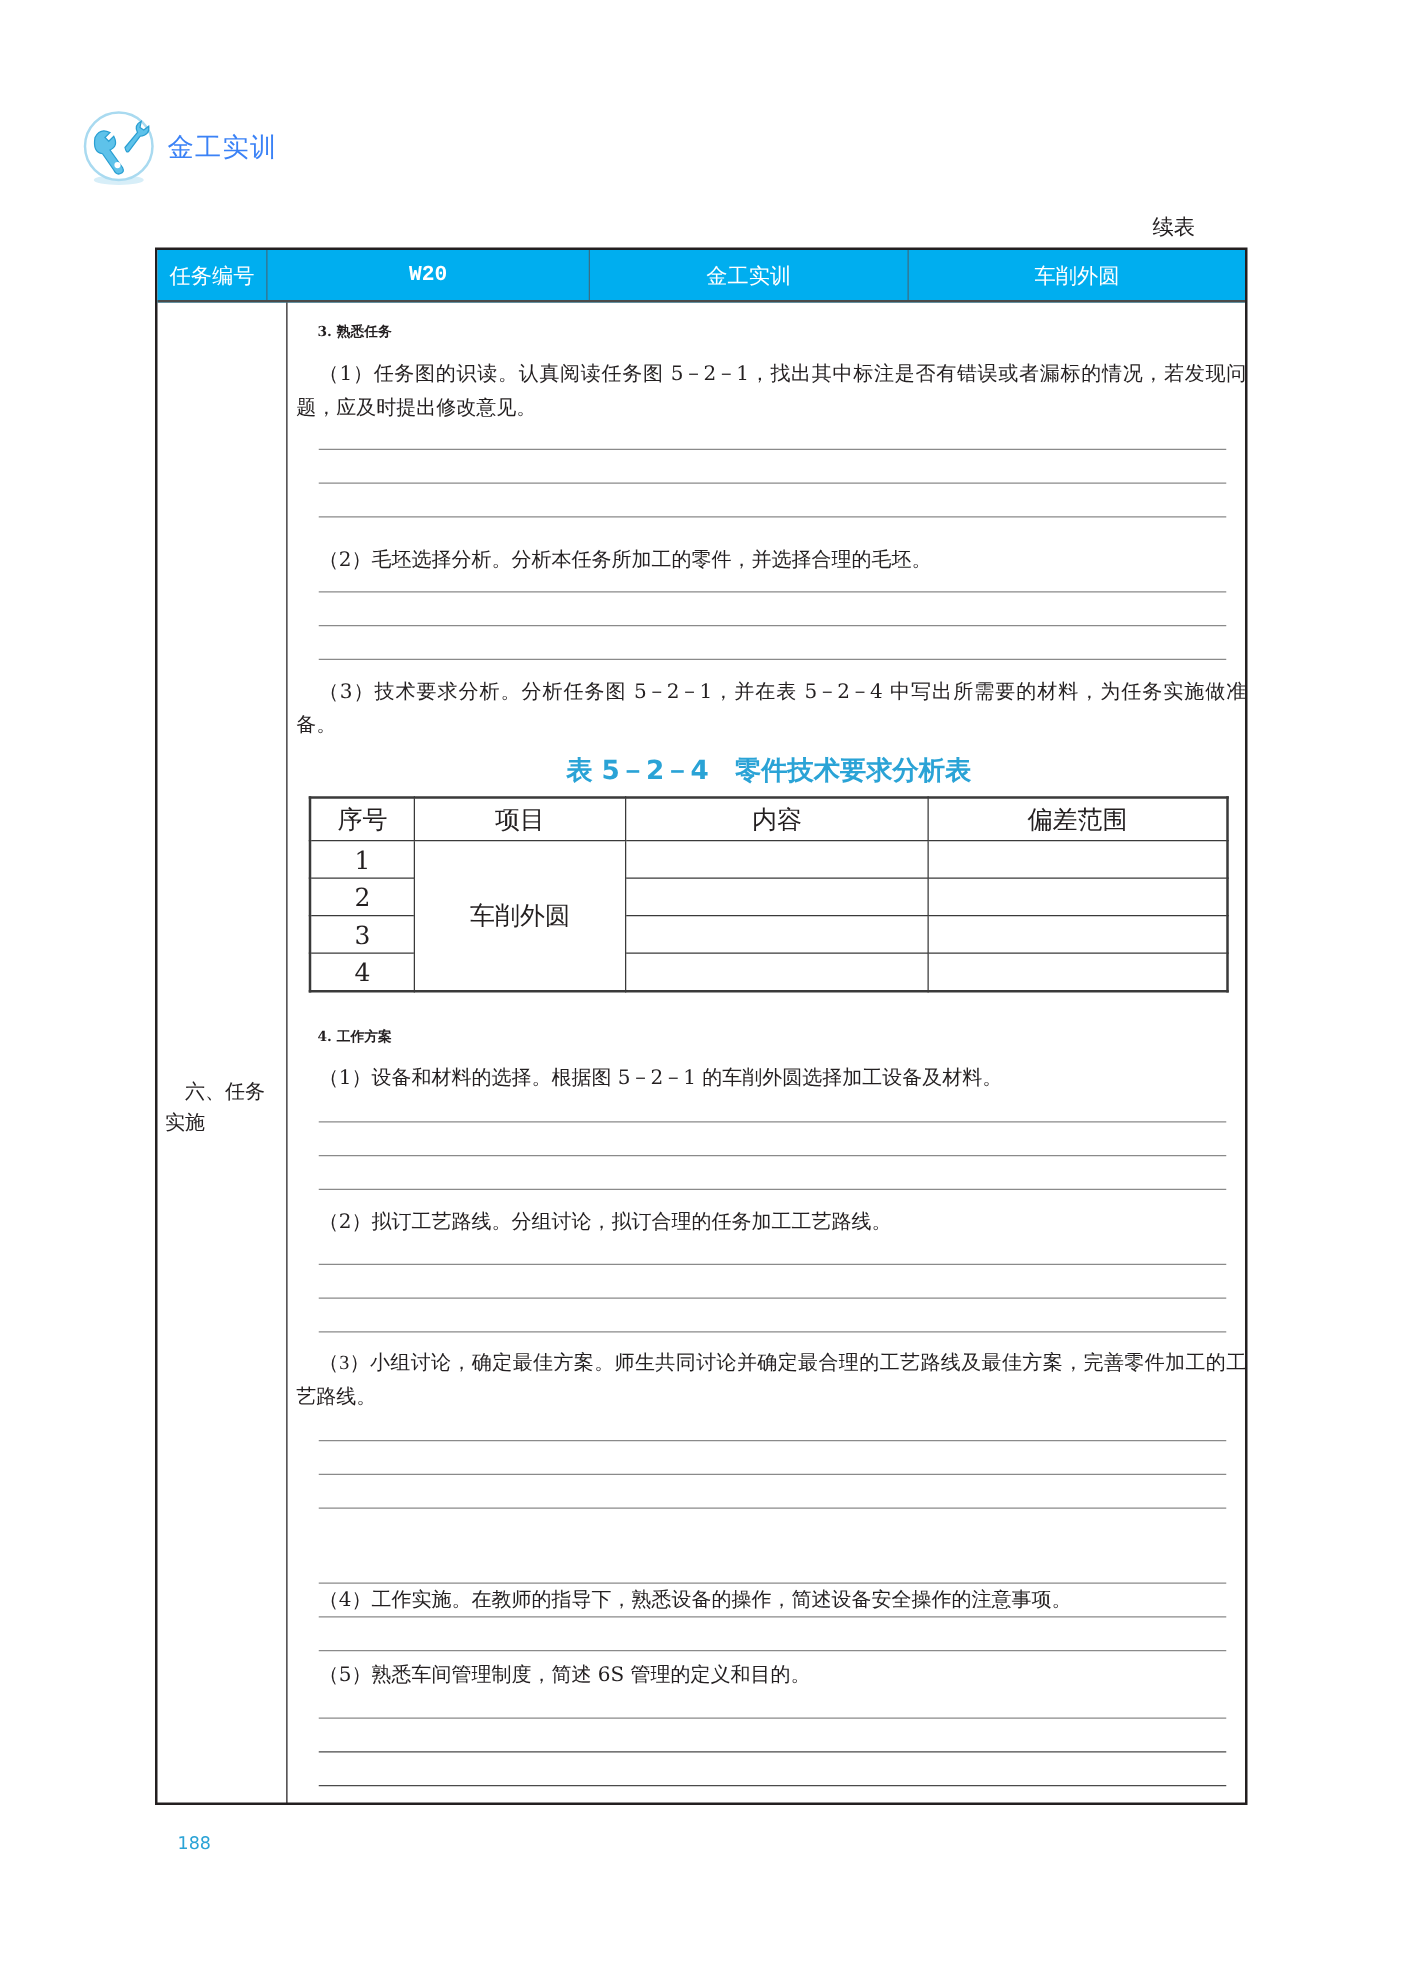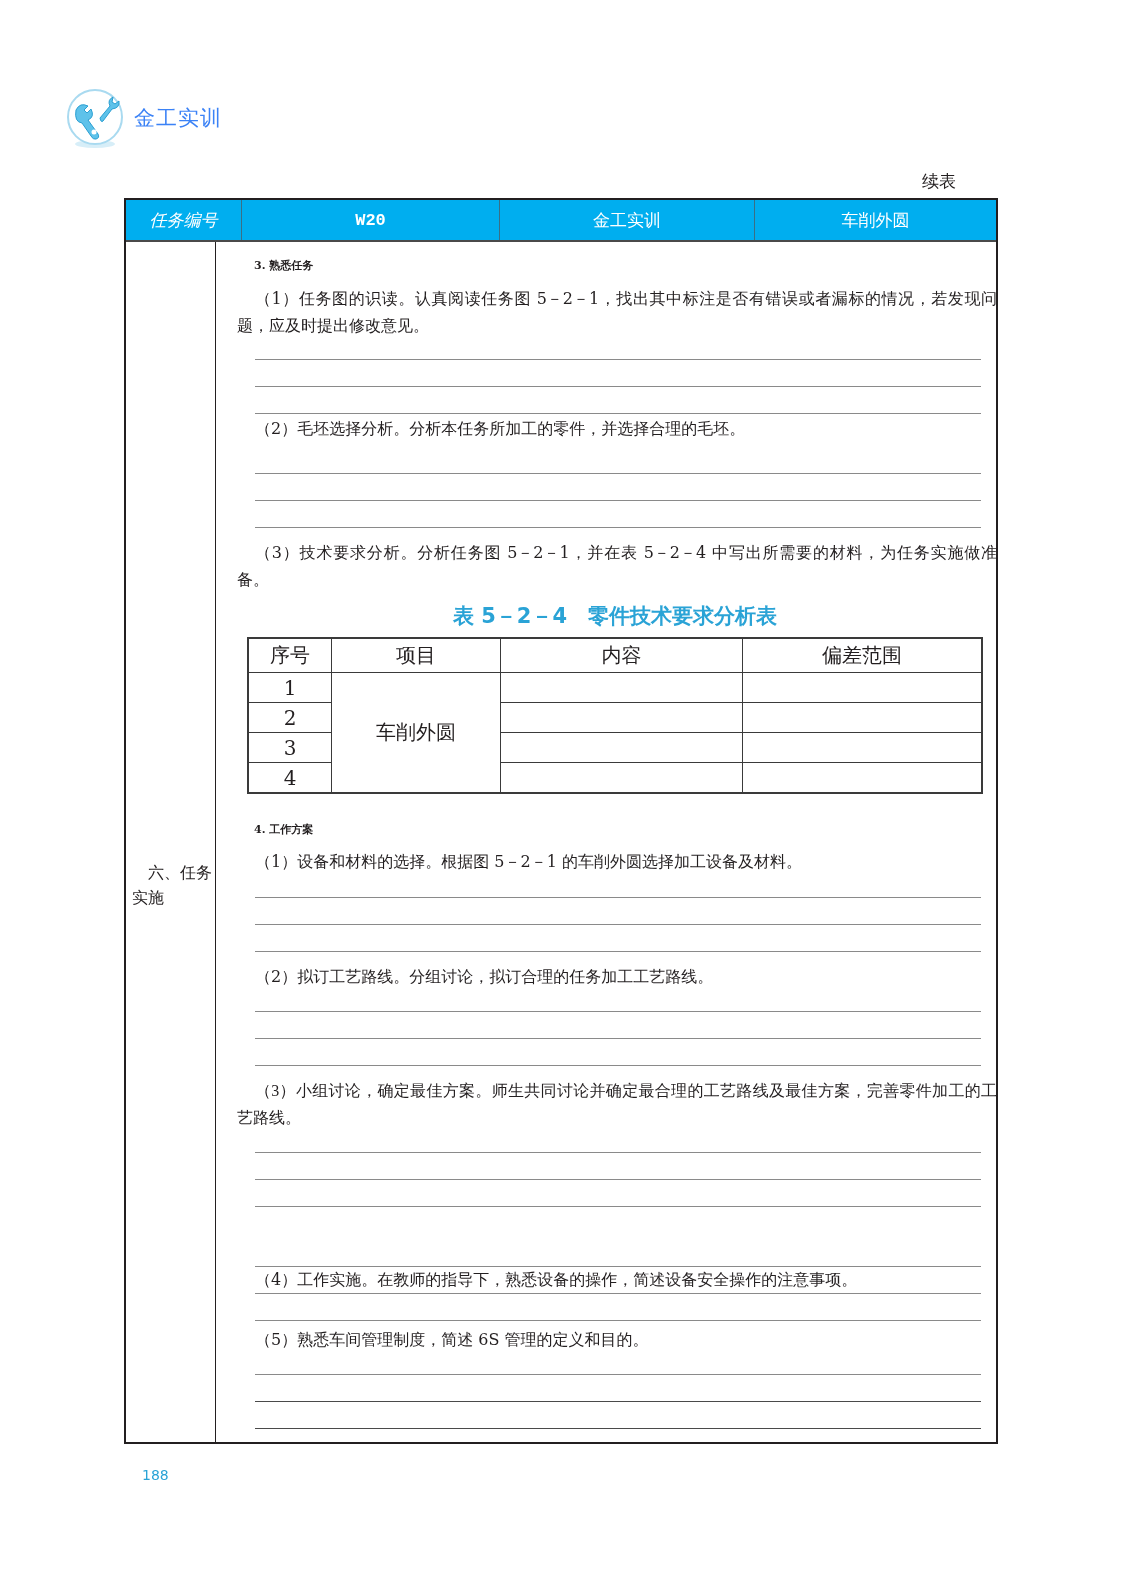--- a/index.html
+++ b/index.html
@@ -15,26 +15,26 @@
 
   .main { position: absolute; left: 124px; top: 198px; width: 874px; height: 1246px;
           border: 2px solid #231f20; box-sizing: border-box; }
 
   .hdr { position: absolute; left: 0; top: 0; width: 100%; height: 42px; background: #00aeef;
          display: flex; border-bottom: 2px solid #4a4a4a; box-sizing: border-box; }
   .hdr > div { height: 100%; display: flex; align-items: center; justify-content: center;
                color: #ffffff; font-size: 17px; font-family: "DejaVu Sans", sans-serif;
                border-right: 1px solid #3a6f85; box-sizing: border-box; }
   .hdr > div:last-child { border-right: none; }
-  .hdr .c1 { width: 116px; font-style: italic; }
+  .hdr .c1 { width: 88px; }
   .hdr .c2 { width: 258px; font-family: Liberation Mono, monospace; font-weight: bold; }
   .hdr .c3 { width: 255px; }
   .hdr .c4 { flex: 1; }
 
-  .leftcol { position: absolute; left: 0; top: 42px; width: 90px; height: 1202px;
+  .leftcol { position: absolute; left: 0; top: 42px; width: 104px; height: 1202px;
              border-right: 1px solid #231f20; box-sizing: border-box; }
   .section-label { position: absolute; left: 6px; top: 618px; width: 94px; font-size: 16px;
                    line-height: 25px; text-indent: 16px; }
 
   .content { position: absolute; left: 104px; top: 42px; right: 0; }
 
   .heading { position: absolute; left: 24px; font-size: 11px; font-weight: bold; }
   .para { position: absolute; left: 7px; width: 760px; font-size: 16px; line-height: 27px;
           text-indent: 18px; text-align: justify; }
   .para.one { width: auto; white-space: nowrap; }
@@ -85,21 +85,21 @@
   </div>
 
   <div class="content">
 
     <div class="heading" style="top:16px;">3. 熟悉任务</div>
     <div class="para" style="top:43px;">（1）任务图的识读。认真阅读任务图 5－2－1，找出其中标注是否有错误或者漏标的情况，若发现问题，应及时提出修改意见。</div>
     <div class="rule" style="top:117px;"></div>
     <div class="rule" style="top:144px;"></div>
     <div class="rule" style="top:171px;"></div>
 
-    <div class="para one" style="top:173px;">（2）毛坯选择分析。分析本任务所加工的零件，并选择合理的毛坯。</div>
+    <div class="para one" style="top:192px;">（2）毛坯选择分析。分析本任务所加工的零件，并选择合理的毛坯。</div>
     <div class="rule" style="top:231px;"></div>
     <div class="rule" style="top:258px;"></div>
     <div class="rule" style="top:285px;"></div>
 
     <div class="para" style="top:297px;">（3）技术要求分析。分析任务图 5－2－1，并在表 5－2－4 中写出所需要的材料，为任务实施做准备。</div>
     <div class="tcaption" style="top:360px;">表 5－2－4　零件技术要求分析表</div>
 
     <table class="spec">
       <tbody>
           <tr class="head">

